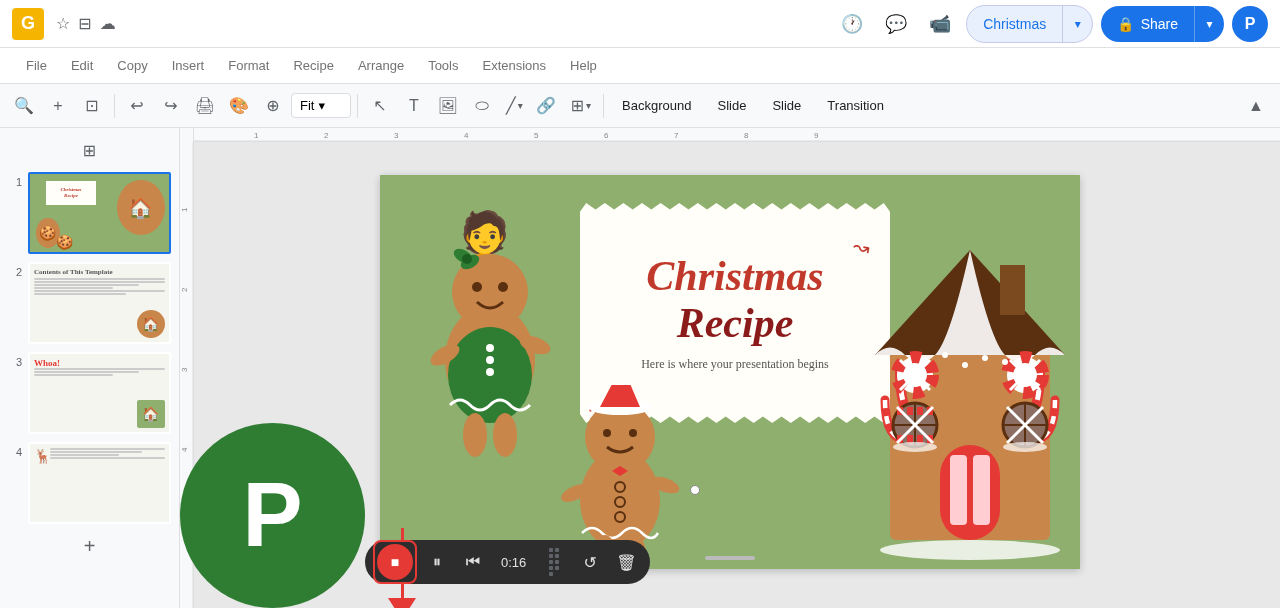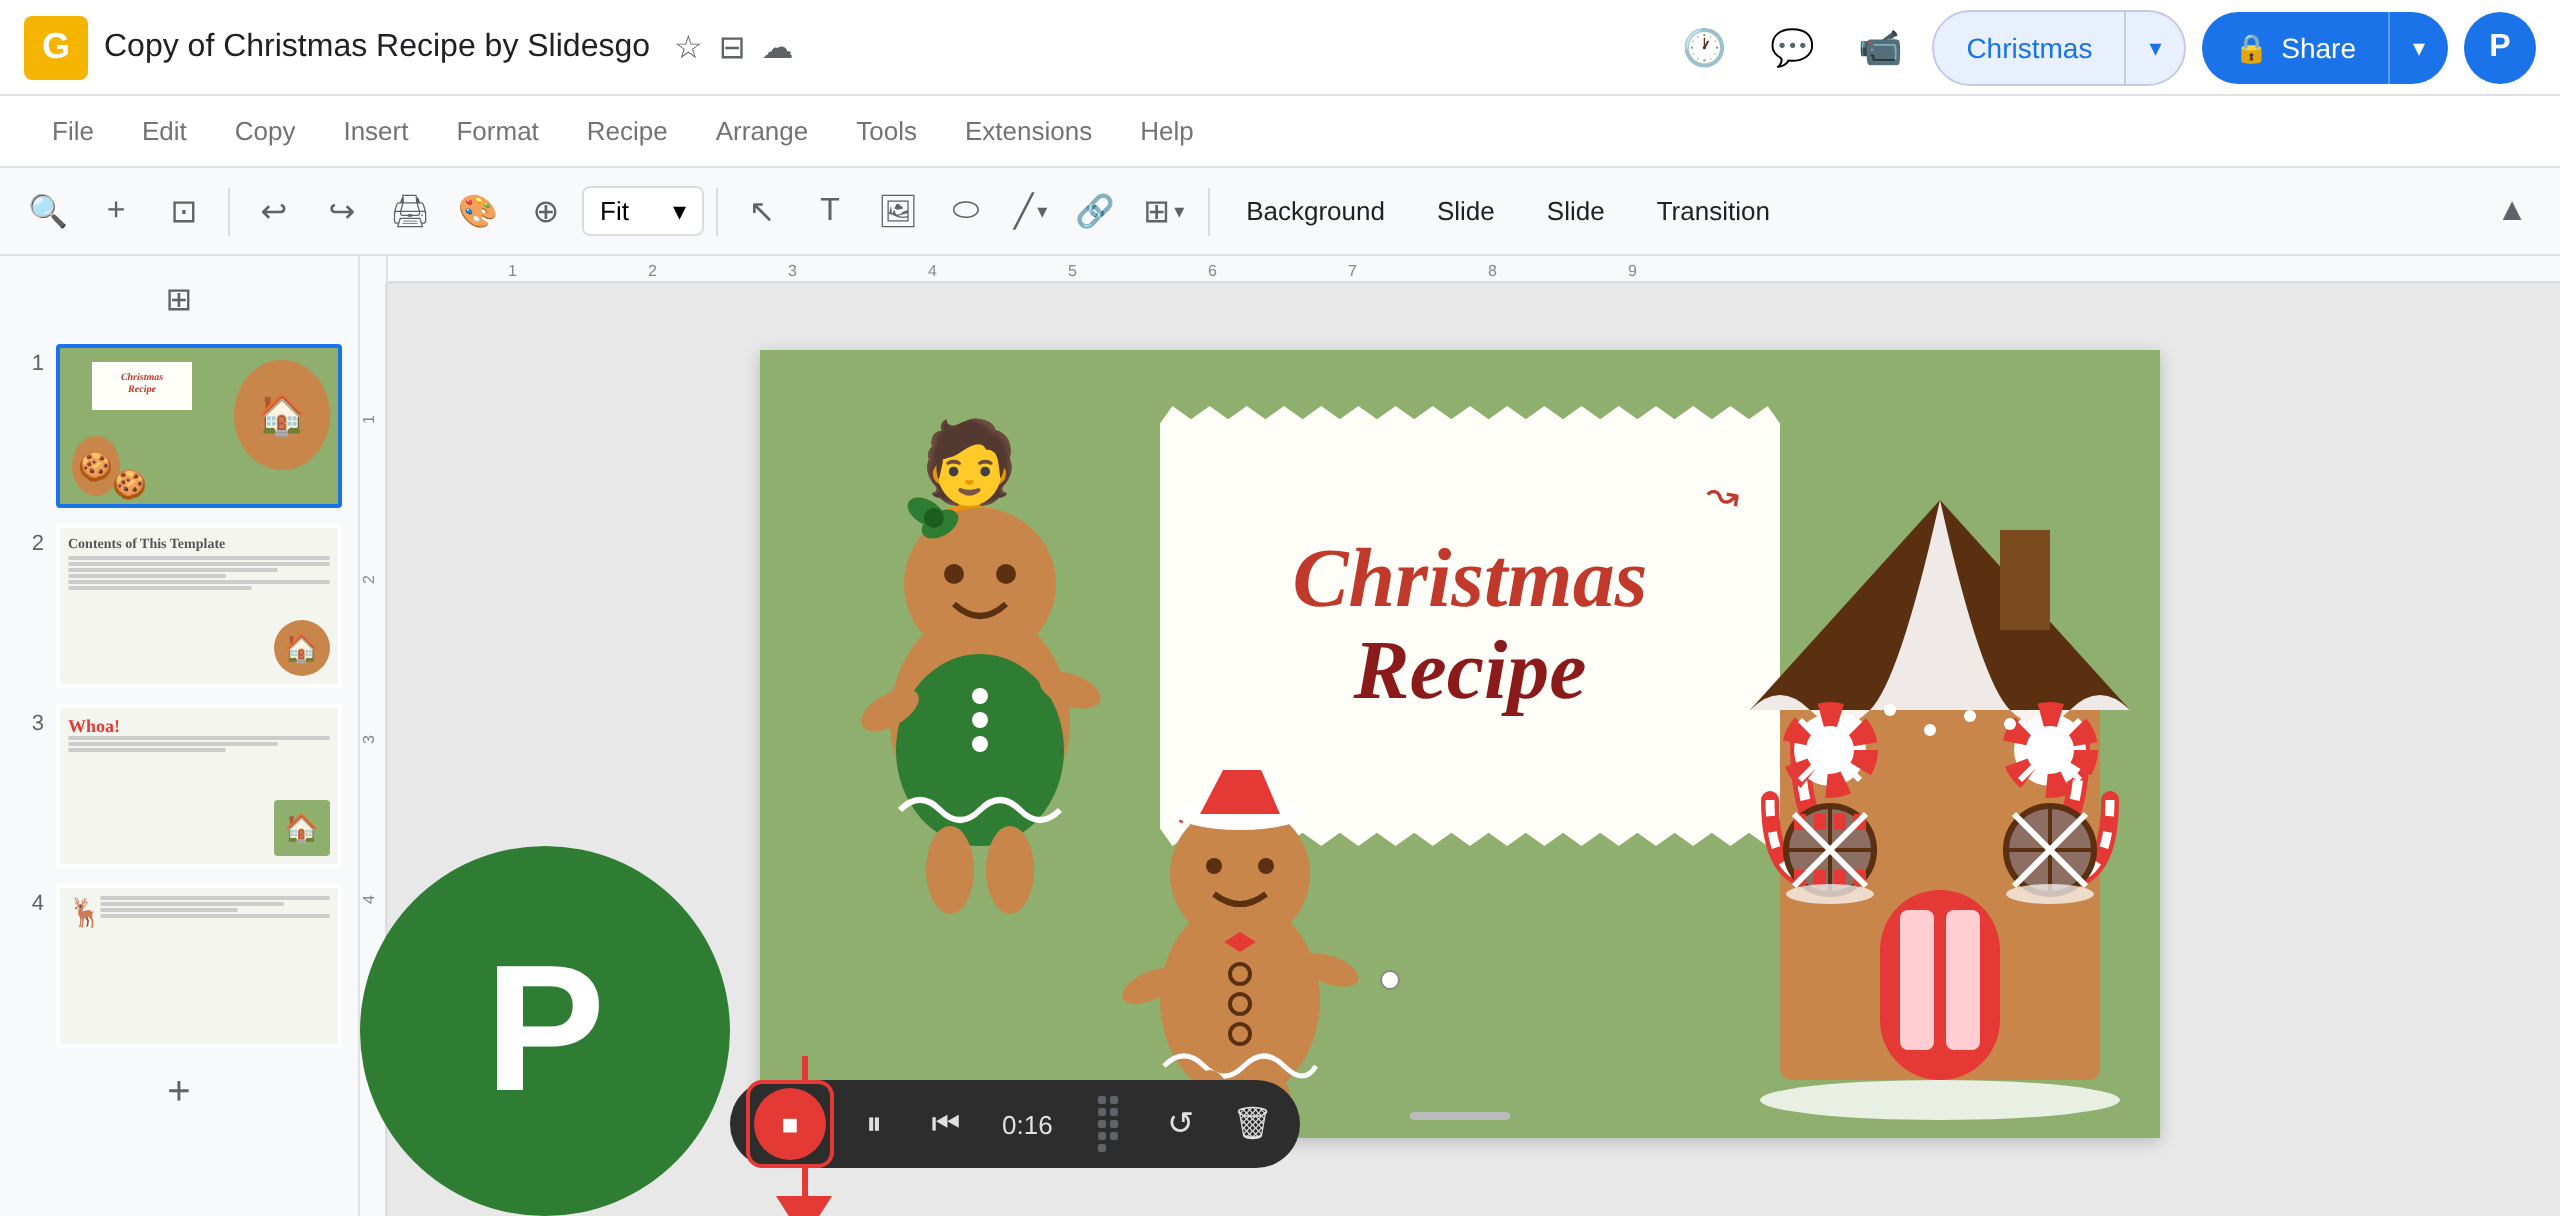--- a/index.html
+++ b/index.html
@@ -69,21 +69,21 @@
     .toolbar {
       display: flex; align-items: center; background: #f8f9fa; height: 44px;
       padding: 0 8px; border-bottom: 1px solid #e0e0e0; gap: 2px; flex-shrink: 0;
     }
     .tb-btn {
       width: 32px; height: 32px; border-radius: 4px; border: none; background: transparent;
       cursor: pointer; display: flex; align-items: center; justify-content: center; font-size: 16px; color: #5f6368;
     }
     .tb-divider { width: 1px; height: 24px; background: #dadce0; margin: 0 4px; }
     .zoom-select {
-      display: flex; align-items: center; gap: 22px; padding: 4px 8px; border: 1px solid #dadce0;
+      display: flex; align-items: center; gap: 4px; padding: 4px 8px; border: 1px solid #dadce0;
       border-radius: 4px; background: white; font-size: 13px; cursor: pointer; min-width: 60px;
     }
     .shape-btn {
       display: flex; align-items: center; gap: 2px; padding: 4px 6px; border-radius: 4px;
       border: none; background: transparent; cursor: pointer; font-size: 16px; color: #5f6368;
     }
     .theme-btn {
       padding: 4px 12px; border-radius: 4px; border: none; background: transparent;
       font-size: 13px; cursor: pointer; color: #202124;
     }
@@ -225,21 +225,20 @@
 
     
     .grid-icon { display: grid; grid-template-columns: 1fr 1fr; gap: 2px; }
     .grid-dot { width: 4px; height: 4px; background: #5f6368; border-radius: 1px; }
   </style>
 </head>
 <body>
 
 <div class="top-bar">
   <div class="app-logo">G</div>
-  <span class="doc-title">Copy of Christmas Recipe by Slidesgo</span>
   <div class="doc-icons">
     <span class="doc-icon">☆</span>
     <span class="doc-icon">⊟</span>
     <span class="doc-icon">☁</span>
   </div>
   <div class="spacer"></div>
   <div class="top-right-actions">
     <button class="history-btn">🕐</button>
     <button class="comment-btn">💬</button>
     <button class="meet-btn">📹</button>
@@ -415,20 +414,21 @@
     </div>
 
     <div class="slide-canvas">
       <div class="slide-bg">
 
         <div class="paper-card">
           <div style="font-size:42px;font-weight:bold;color:#c0392b;font-family:Georgia,serif;font-style:italic;line-height:1.1;text-align:center;">Christmas</div>
 
           <div style="position:absolute;top:32px;right:20px;font-size:20px;color:#c0392b;transform:rotate(10deg);">↝</div>
           <div style="font-size:42px;font-weight:bold;color:#8b1a1a;font-family:Georgia,serif;font-style:italic;line-height:1.1;text-align:center;">Recipe</div>
+          <div style="font-size:12px;color:#555;text-align:center;margin-top:10px;font-family:Georgia,serif;line-height:1.4;">Here is where your presentation begins</div>
         </div>
 
         <div style="position:absolute;top:220px;left:210px;font-size:24px;color:#e53935;transform:scaleX(-1)rotate(-20deg);">↝</div>
 
         <div style="position:absolute;left:30px;top:40px;font-size:120px;line-height:1;">🧍</div>
         <div style="position:absolute;left:40px;top:60px;width:140px;height:240px;display:flex;align-items:center;justify-content:center;">
           <svg width="130" height="230" viewBox="0 0 130 230">
 
             <ellipse cx="65" cy="120" rx="45" ry="55" fill="#c8864a"></ellipse>
 

